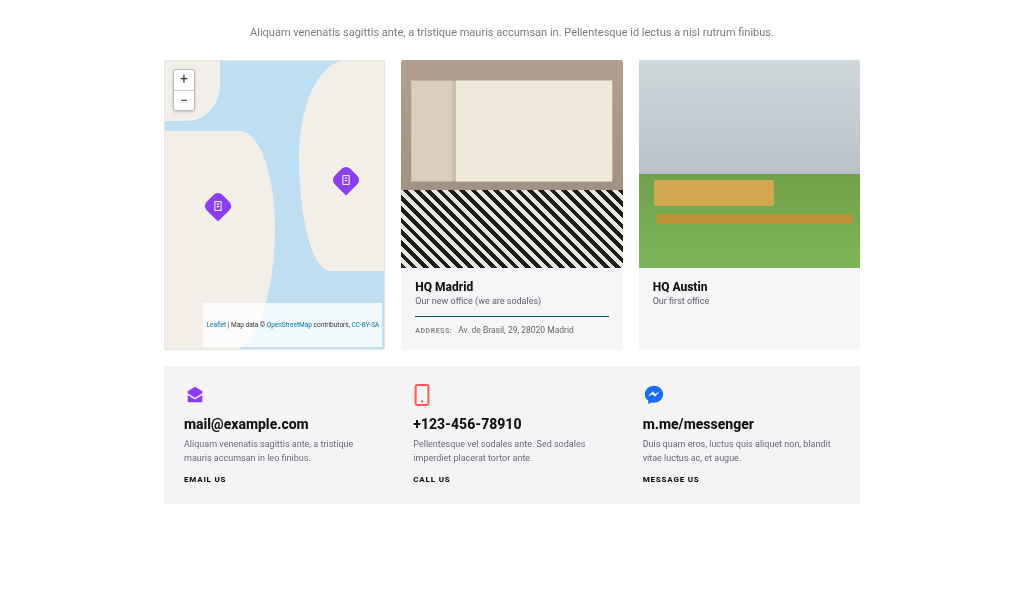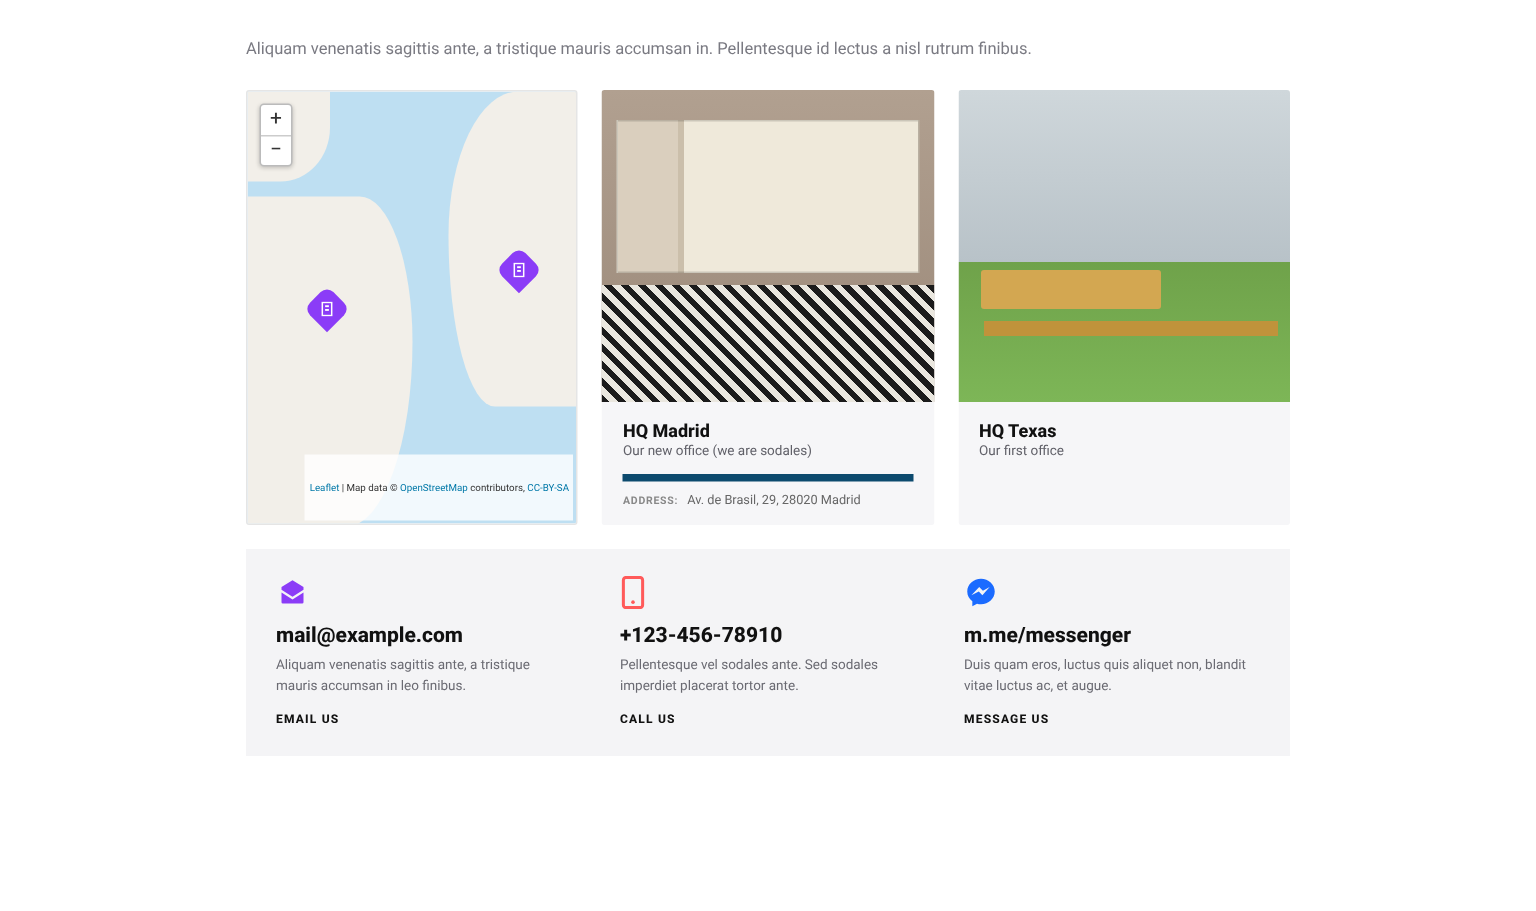--- a/index.html
+++ b/index.html
@@ -18,20 +18,21 @@
     font-size: 22px;
     font-weight: 800;
     letter-spacing: -0.3px;
     margin-bottom: 8px;
   }
   .section-sub {
     font-size: 11px;
     color: #7a7a82;
     line-height: 1.6;
     margin-bottom: 18px;
+    text-align: center;
   }
 
   .row { display: flex; gap: 16px; }
   .card {
     background: #fff;
     border-radius: 2px;
     overflow: hidden;
   }
 
   
@@ -79,21 +80,21 @@
   .loc-img {
     height: 208px; width:100%;
     background:#ccc; position:relative; overflow:hidden;
   }
   .loc-body {
     background:#f6f6f8; padding:12px 14px 14px;
     height: 82px;
   }
   .loc-title { font-size:12px; font-weight:800; margin-bottom:2px; }
   .loc-sub { font-size:9px; color:#606068; margin-bottom:10px; }
-  .loc-addr { font-size:8.5px; color:#666; border-top:5px solid #0c4a6e; padding-top:8px; }
+  .loc-addr { font-size:8.5px; color:#666; border-top:1px solid #0c4a6e; padding-top:8px; }
   .loc-addr .label { text-transform:uppercase; font-size:7px; letter-spacing:.5px; color:#888; font-weight:700; margin-right:6px; }
 
   
   .contact-row {
     margin-top: 16px;
     background:#f4f4f6;
     padding: 18px 20px 20px;
     display:flex; gap:32px;
   }
   .contact-card { flex:1; }
@@ -173,21 +174,21 @@
         <div class="loc-sub">Our new office (we are sodales)</div>
         <div class="loc-addr">
           <span class="label">ADDRESS:</span><span>Av. de Brasil, 29, 28020 Madrid</span>
         </div>
       </div>
     </div>
 
     <div class="loc-card">
       <div class="loc-img office-b"></div>
       <div class="loc-body">
-        <div class="loc-title">HQ Texas</div>
+        <div class="loc-title">HQ Austin</div>
         <div class="loc-sub">Our first office</div>
       </div>
     </div>
   </div>
 
   <div class="contact-row">
     <div class="contact-card">
       <div class="contact-icon">
         <svg width="22" height="22" viewBox="0 0 24 24">
             <path fill="#8b3cf7" d="M4 8l8-5 8 5v2l-8 5-8-5V8zm0 4l8 5 8-5v7a1 1 0 0 1-1 1H5a1 1 0 0 1-1-1v-7z"></path>

